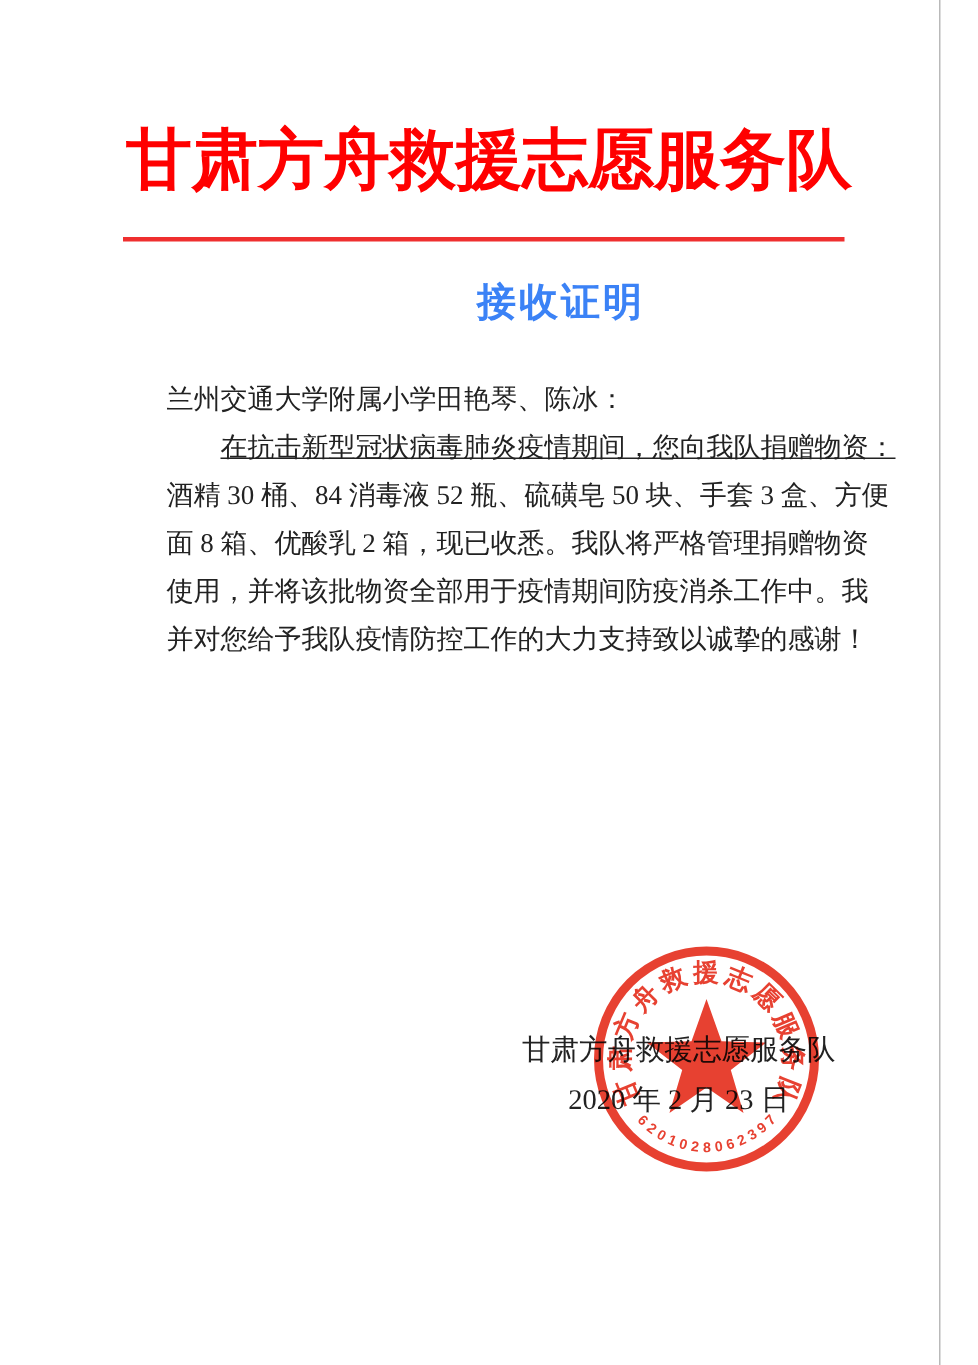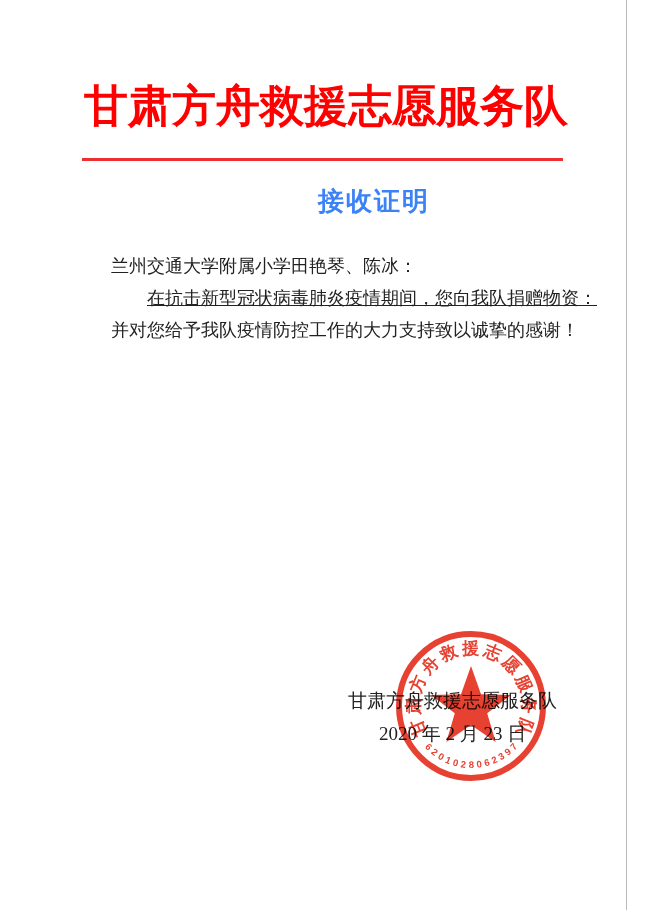--- a/index.html
+++ b/index.html
@@ -126,20 +126,23 @@
 
   <div class="org-title">甘肃方舟救援志愿服务队</div>
 
   <div class="header-rule"></div>
 
   <div class="doc-title">接收证明</div>
 
   <div class="body-block">
     <div class="doc-line no-stretch">兰州交通大学附属小学田艳琴、陈冰：</div>
     <div class="doc-line indent">在抗击新型冠状病毒肺炎疫情期间，您向我队捐赠物资：</div>
+    <div class="doc-line">酒精 30 桶、84 消毒液 52 瓶、硫磺皂 50 块、手套 3 盒、方便</div>
+    <div class="doc-line">面 8 箱、优酸乳 2 箱，现已收悉。我队将严格管理捐赠物资</div>
+    <div class="doc-line">使用，并将该批物资全部用于疫情期间防疫消杀工作中。我</div>
     <div class="doc-line">并对您给予我队疫情防控工作的大力支持致以诚挚的感谢！</div>
   </div>
 
   <div class="signature-block">
     <div>甘肃方舟救援志愿服务队</div>
     <div>2020 年 2 月 23 日</div>
   </div>
 
   <div class="seal">
     <svg viewBox="0 0 168 168" xmlns="http://www.w3.org/2000/svg">

